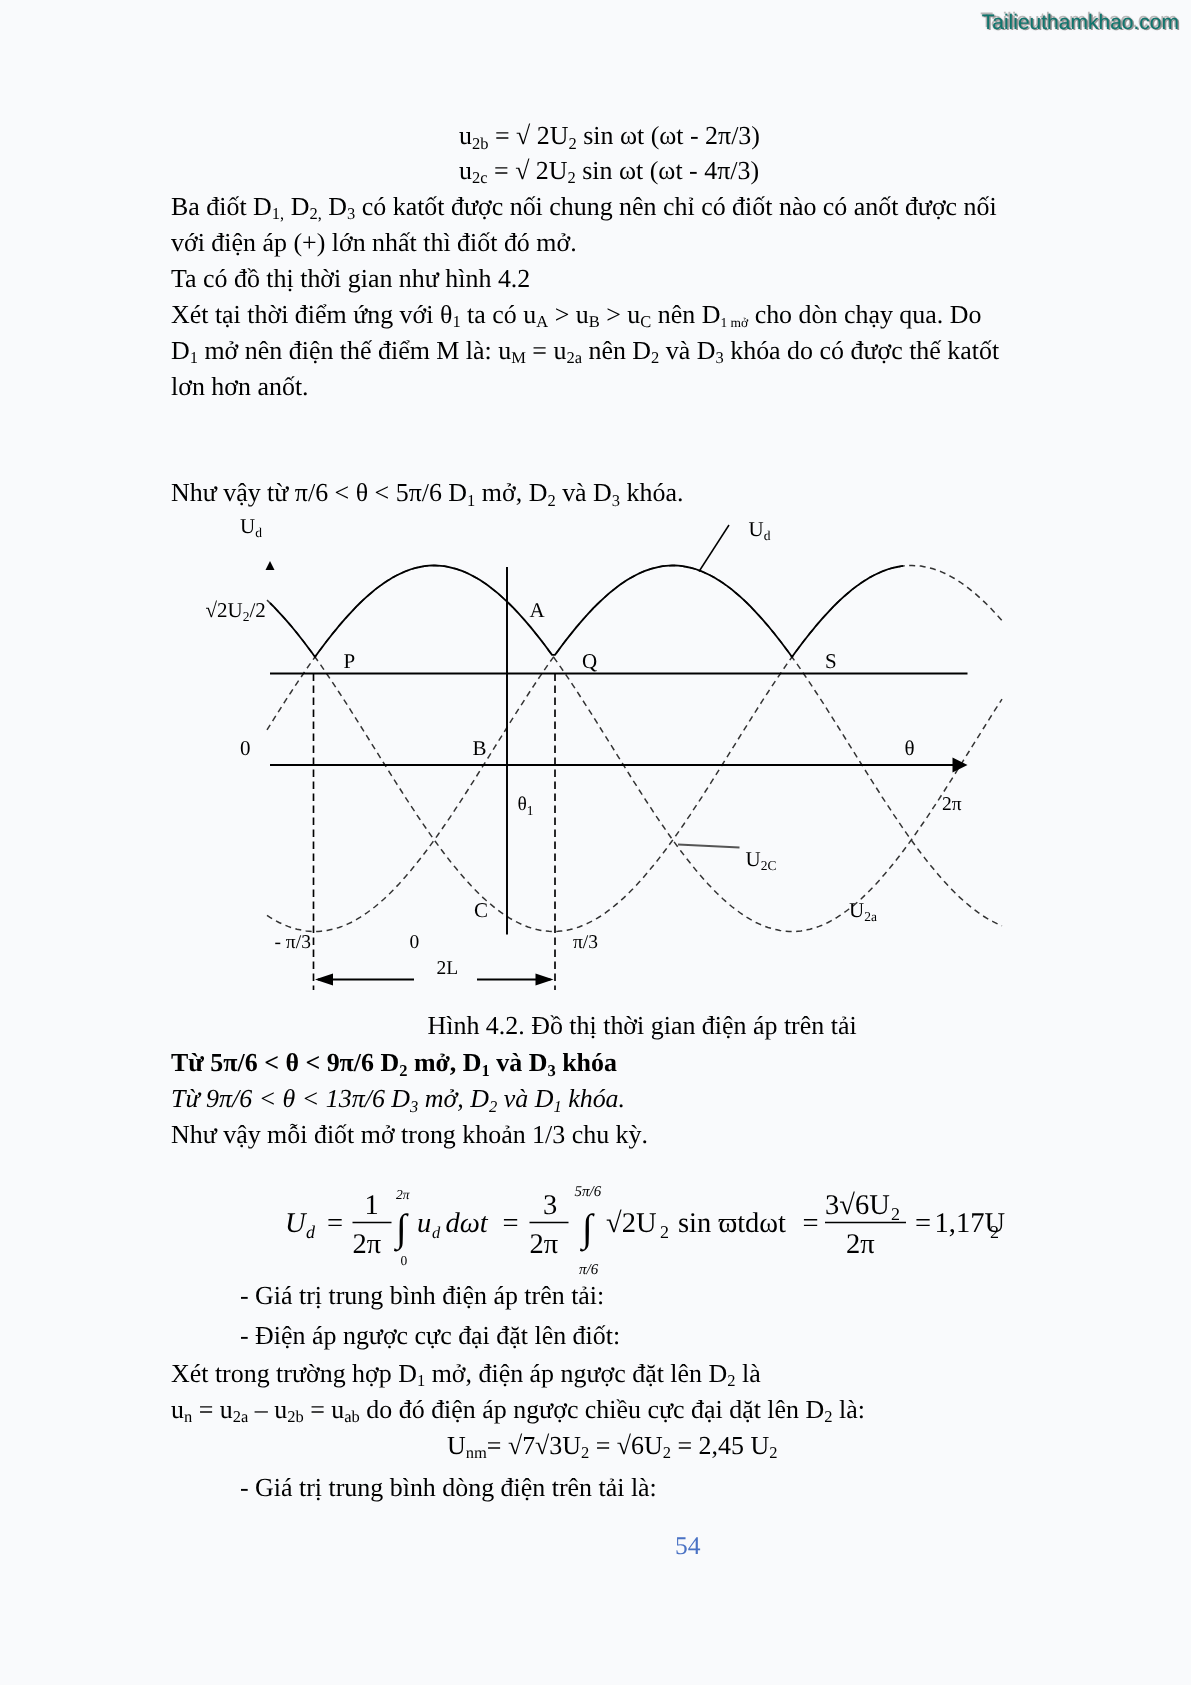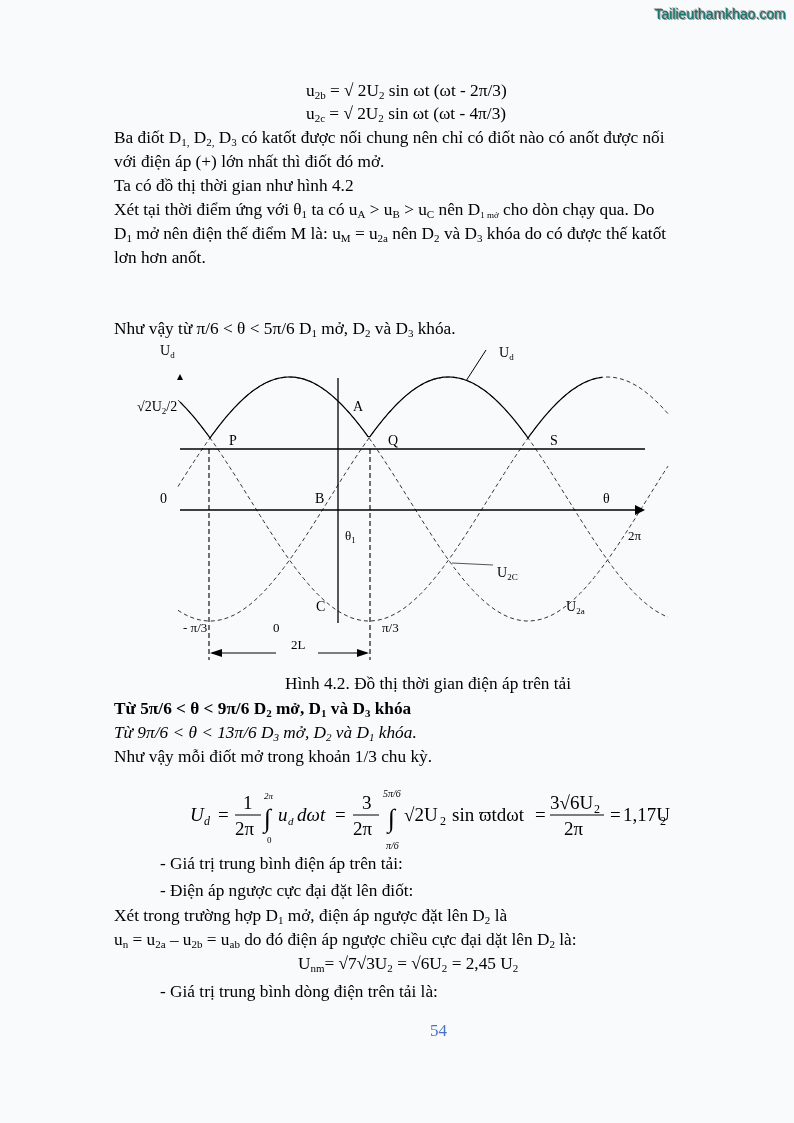--- a/index.html
+++ b/index.html
@@ -11,21 +11,21 @@
     position:absolute; top:6px; right:8px; font-family:"Liberation Sans", sans-serif;
     font-size:14px; color:#0f766e; letter-spacing:0;
     text-shadow: 0 0 1px #777, 1px 1px 0 #999, -1px -1px 0 #bbb;
   }
   .line { position:absolute; left:114px; font-size:17.3px; line-height:23px; white-space:nowrap; }
   .center { position:absolute; white-space:nowrap; font-size:17.3px; line-height:23px; }
   sub { font-size:11px; vertical-align:-3px; line-height:0; }
   .tiny-sub { font-size:9px; }
   .caption { position:absolute; left:260px; top:674px; font-size:17.3px; white-space:nowrap;margin-left:25px; }
   .indent { left:160px; }
-  .pagenum { position:absolute; left:430px; top:1021px; font-size:17px; color:#4a72c4; }
+  .pagenum { position:absolute; left:450px; top:1021px; font-size:17px; color:#4a72c4; }
   svg text { font-family:"Liberation Serif", serif; }
   .formula { position:absolute; left:190px; top:785px; width:480px; height:70px; }
 </style>
 </head>
 <body>
 
 <div class="watermark">Tailieuthamkhao.com</div>
 
 <div class="center" style="left:306px; top:79px;">
   <span>u</span><sub>2b</sub><span> = √ 2U</span><sub>2</sub><span> sin ωt (ωt - 2π/3)</span>

